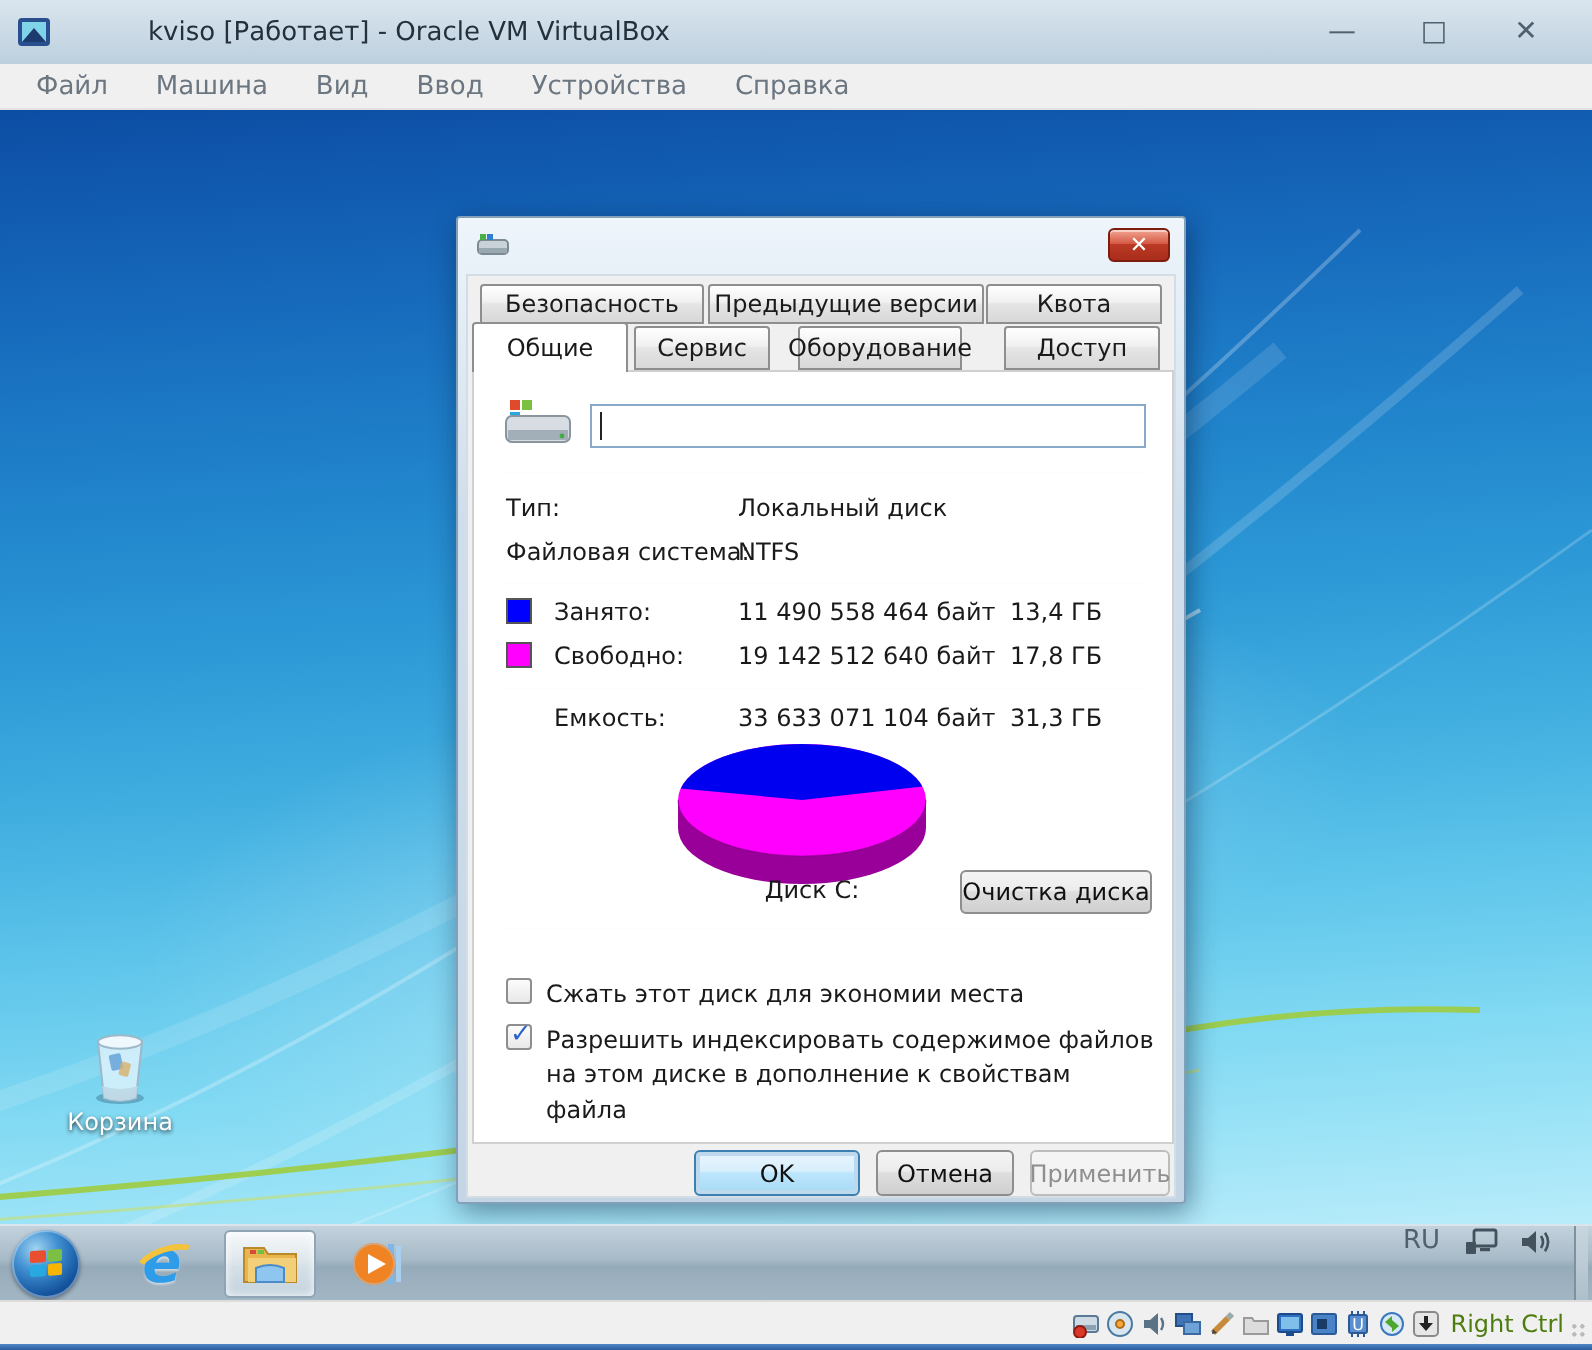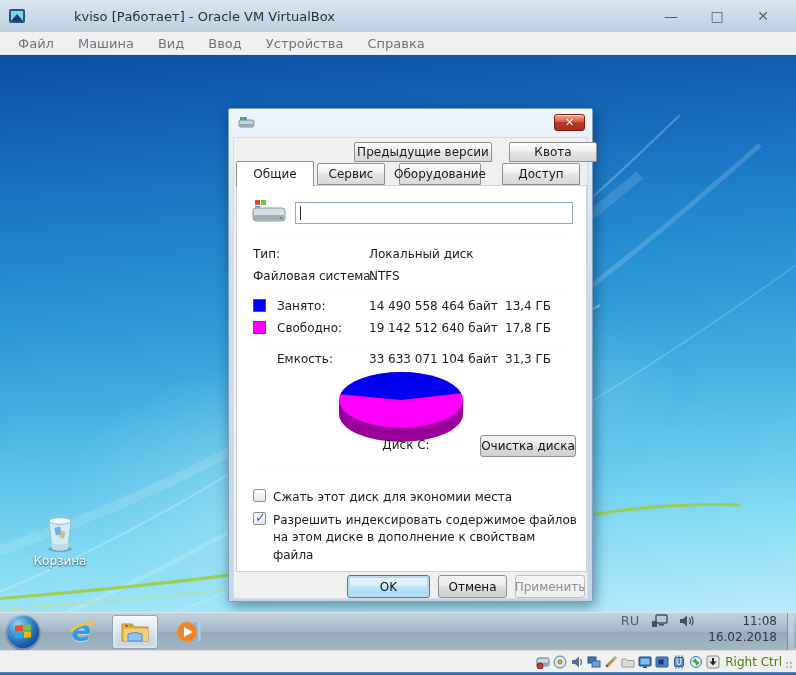--- a/index.html
+++ b/index.html
@@ -183,22 +183,23 @@
             <rect x="1" y="4" width="15" height="7" rx="2" fill="#c9d2d8" stroke="#7c8a94"></rect>
             <rect x="1.5" y="8" width="14" height="2.5" fill="#9aa8b2"></rect>
             <rect x="2" y="1" width="3" height="3" fill="#48b048"></rect>
             <rect x="5.5" y="1" width="3" height="3" fill="#2e7fd0"></rect>
           </svg>
         </div>
         <div class="dlg-close">✕</div>
 
         <div class="dlg-body">
 
+          <div class="tab" style="left:6px;  top:4px; width:112px;">Безопасность</div>
           <div class="tab" style="left:120px;top:4px; width:138px;">Предыдущие версии</div>
-          <div class="tab" style="left:275px;top:4px; width:88px;">Квота</div>
+          <div class="tab" style="left:259px;top:4px; width:88px;">Квота</div>
 
           <div class="tab active" style="left:2px; width:78px;">Общие</div>
           <div class="tab front" style="left:83px; width:68px;">Сервис</div>
           <div class="tab front" style="left:165px;width:82px;">Оборудование</div>
           <div class="tab front" style="left:268px;width:78px;">Доступ</div>
 
           <div class="tab-page">
             <svg width="36" height="30" viewBox="0 0 36 30" style="position:absolute;left:14px;top:12px;">
               <rect x="2" y="10" width="32" height="13" rx="3" fill="#d7dde2" stroke="#8a959e"></rect>
               <rect x="3" y="17" width="30" height="5" fill="#a2aeb8"></rect>
@@ -214,21 +215,21 @@
 
             <span class="row-label" style="left:16px;top:61px;">Тип:</span>
             <span class="row-label" style="left:132px;top:61px;">Локальный диск</span>
             <span class="row-label" style="left:16px;top:83px;">Файловая система:</span>
             <span class="row-label" style="left:132px;top:83px;">NTFS</span>
 
             <div class="sep" style="top:105px;"></div>
 
             <div class="swatch" style="left:16px;top:113px;background:#0000ff;"></div>
             <span class="row-label" style="left:40px;top:113px;">Занято:</span>
-            <span class="row-label" style="left:132px;top:113px;">14 490 558 464 байт</span>
+            <span class="row-label" style="left:132px;top:113px;">11 490 558 464 байт</span>
             <span class="row-label" style="left:268px;top:113px;">13,4 ГБ</span>
 
             <div class="swatch" style="left:16px;top:135px;background:#ff00ff;"></div>
             <span class="row-label" style="left:40px;top:135px;">Свободно:</span>
             <span class="row-label" style="left:132px;top:135px;">19 142 512 640 байт</span>
             <span class="row-label" style="left:268px;top:135px;">17,8 ГБ</span>
 
             <div class="sep" style="top:158px;"></div>
 
             <span class="row-label" style="left:40px;top:166px;">Емкость:</span>
@@ -304,24 +305,20 @@
             <rect x="1" y="8" width="5" height="6" rx="0.5" fill="#44525d"></rect>
           </svg>
         </span>
         <span class="tray-ico">
           <svg width="17" height="16" viewBox="0 0 17 16">
             <path d="M 1 6 L 4 6 L 8 2.5 L 8 13.5 L 4 10 L 1 10 Z" fill="#44525d"></path>
             <path d="M 10.5 5 Q 12.5 8 10.5 11" stroke="#44525d" stroke-width="1.3" fill="none"></path>
             <path d="M 12.5 3.4 Q 15.6 8 12.5 12.6" stroke="#44525d" stroke-width="1.3" fill="none"></path>
           </svg>
         </span>
-        <div class="tray-clock">
-          <div>11:08</div>
-          <div>16.02.2018</div>
-        </div>
         <div class="show-desktop"></div>
       </div>
     </div>
   </div>
 
   <div class="vbox-statusbar">
     <span class="sb-ico">
       <svg width="14" height="14" viewBox="0 0 14 14">
           <rect x="1" y="3" width="12" height="8" rx="1.5" fill="#cfdbe4" stroke="#5a7a96"></rect>
           <rect x="2" y="7.5" width="10" height="2.5" fill="#8aa2b4"></rect>

